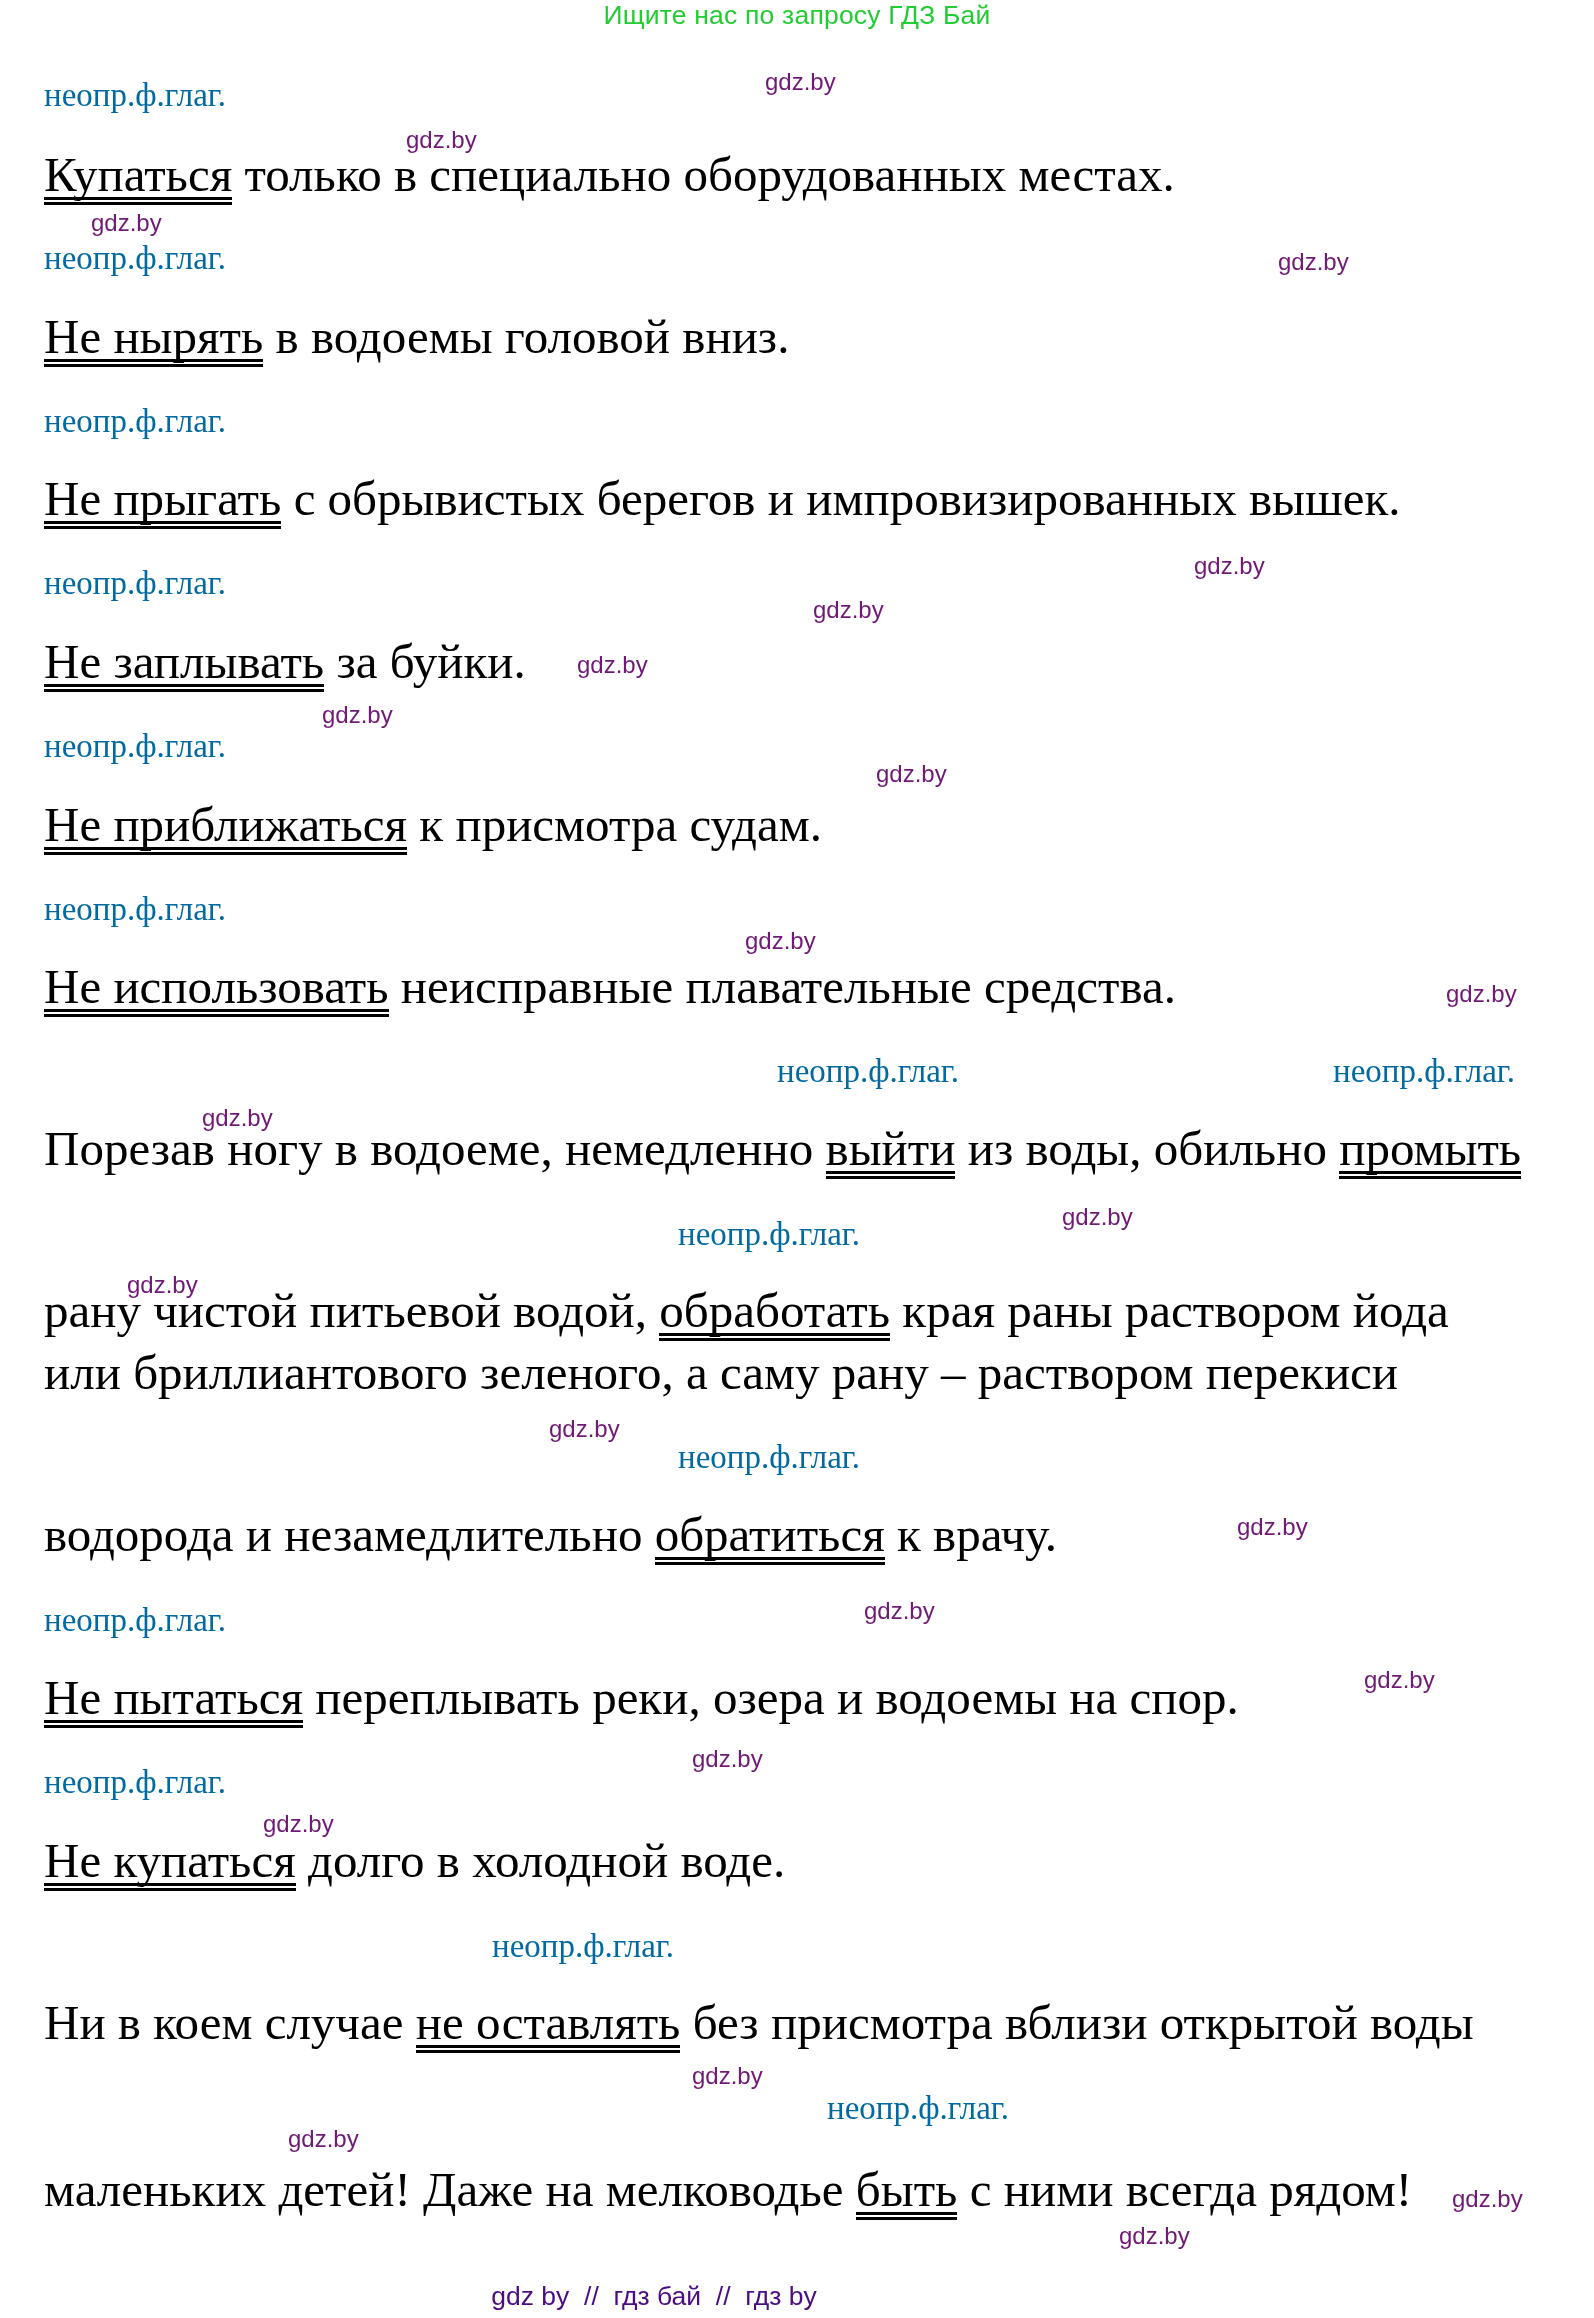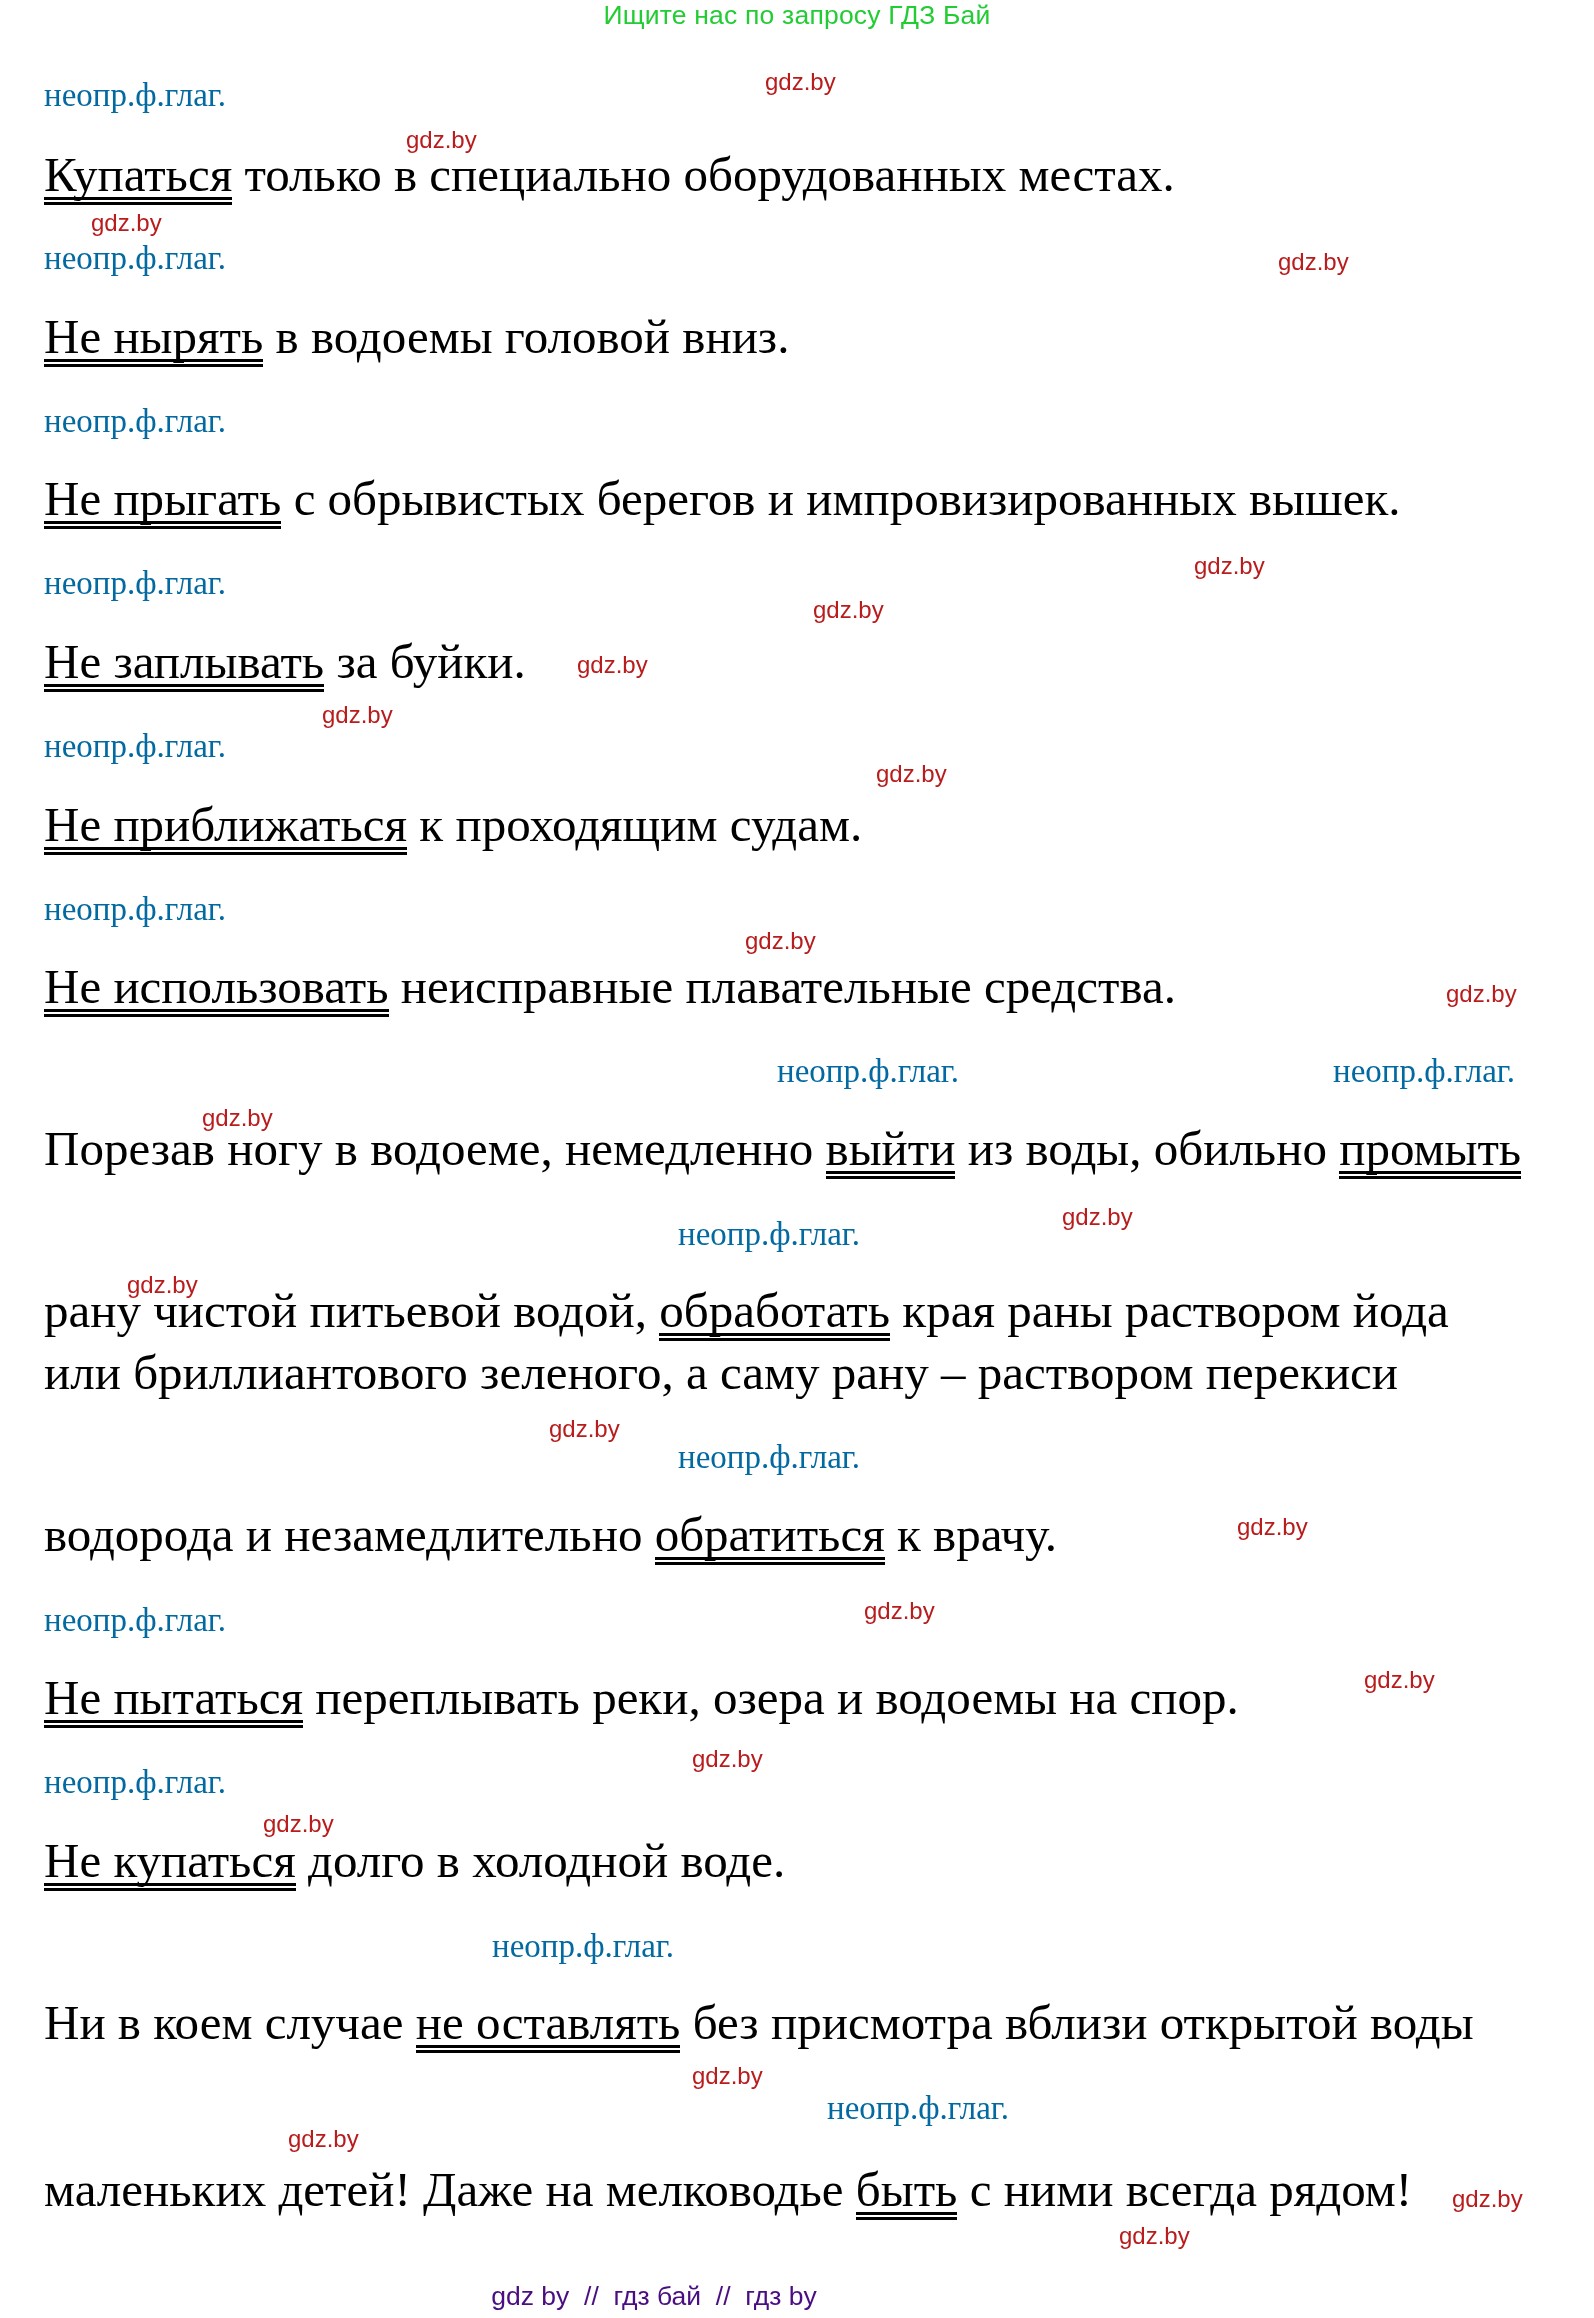--- a/index.html
+++ b/index.html
@@ -73,35 +73,35 @@
     font-size: 33px;
     line-height: 1;
     color: #0369a1;
     white-space: pre;
   }
   .wm {
     position: absolute;
     font-family: "Liberation Sans", sans-serif;
     font-size: 24px;
     line-height: 1;
-    color: #b91c1c;
+    color: #701a75;
     white-space: pre;
   }
 </style>
 </head>
 <body>
 
 <div class="header">Ищите нас по запросу ГДЗ Бай</div>
 
 <div id="doc">
     <div class="line" style="top: 150px;"><span class="verb">Купаться</span><span> только в специально оборудованных местах.</span></div>
     <div class="line" style="top: 312px;"><span class="verb">Не нырять</span><span> в водоемы головой вниз.</span></div>
     <div class="line" style="top: 474px;"><span class="verb">Не прыгать</span><span> с обрывистых берегов и импровизированных вышек.</span></div>
     <div class="line" style="top: 637px;"><span class="verb">Не заплывать</span><span> за буйки.</span></div>
-    <div class="line" style="top: 800px;"><span class="verb">Не приближаться</span><span> к проходящим судам.</span></div>
+    <div class="line" style="top: 800px;"><span class="verb">Не приближаться</span><span> к присмотра судам.</span></div>
     <div class="line" style="top: 962px;"><span class="verb">Не использовать</span><span> неисправные плавательные средства.</span></div>
     <div class="line" style="top: 1124px;"><span>Порезав ногу в водоеме, немедленно </span><span class="verb">выйти</span><span> из воды, обильно </span><span class="verb">промыть</span></div>
     <div class="line" style="top: 1286px;"><span>рану чистой питьевой водой, </span><span class="verb">обработать</span><span> края раны раствором йода</span></div>
     <div class="line" style="top: 1348px;"><span>или бриллиантового зеленого, а саму рану – раствором перекиси</span></div>
     <div class="line" style="top: 1510px;"><span>водорода и незамедлительно </span><span class="verb">обратиться</span><span> к врачу.</span></div>
     <div class="line" style="top: 1673px; text-align: center;"><span class="verb">Не пытаться</span><span> переплывать реки, озера и водоемы на спор.</span></div>
     <div class="line" style="top: 1836px;"><span class="verb">Не купаться</span><span> долго в холодной воде.</span></div>
     <div class="line" style="top: 1998px;"><span>Ни в коем случае </span><span class="verb">не оставлять</span><span> без присмотра вблизи открытой воды</span></div>
     <div class="line" style="top: 2165px;"><span>маленьких детей! Даже на мелководье </span><span class="verb">быть</span><span> с ними всегда рядом!</span></div>
     <div class="label" style="left: 44px; top: 79px;">неопр.ф.глаг.</div>

